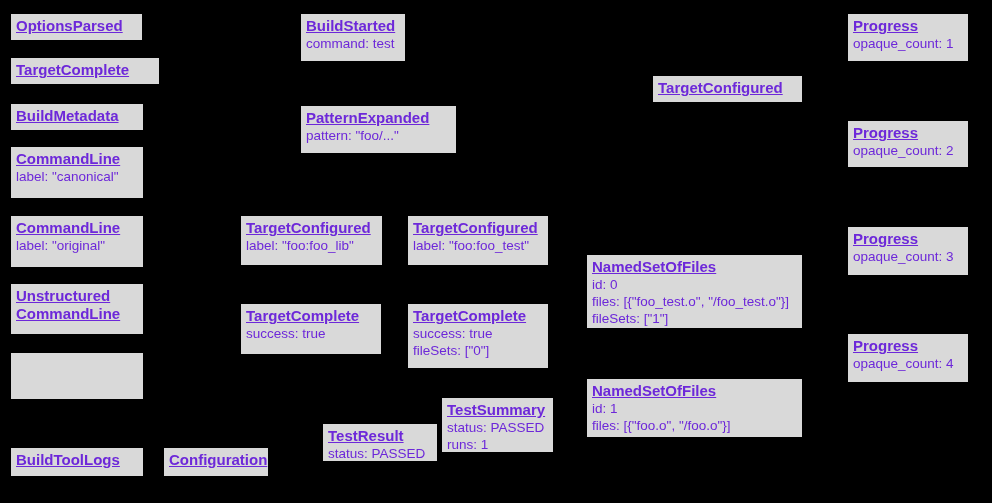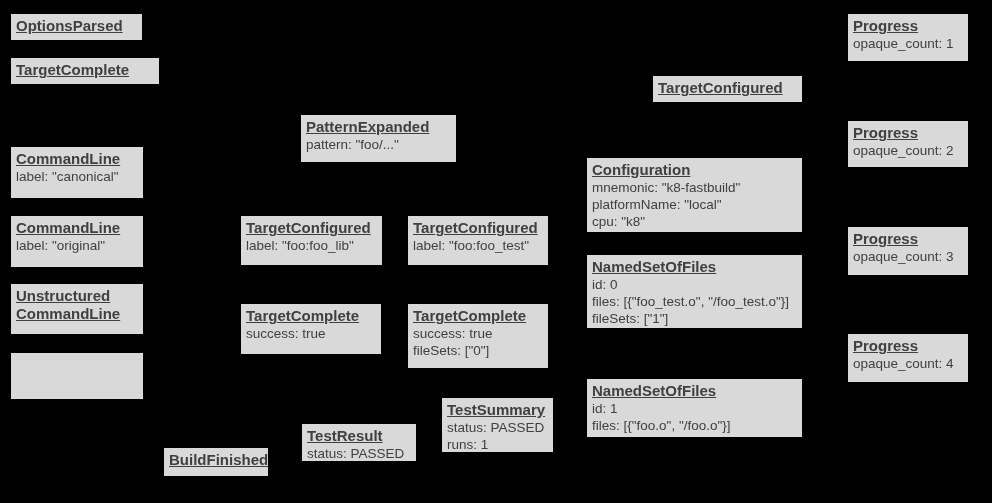--- a/index.html
+++ b/index.html
@@ -14,21 +14,21 @@
     background: #000000;
     font-family: "Liberation Sans", sans-serif;
     overflow: hidden;
   }
   .box {
     position: absolute;
     background: #d9d9d9;
     border: 1.5px solid #000000;
     box-sizing: border-box;
     padding: 3px 5px;
-    color: #404040;
+    color: #6d28d9;
     overflow: hidden;
   }
   .box-title {
     font-weight: bold;
     font-size: 15px;
     line-height: 18px;
     text-decoration: underline;
   }
   .box-line {
     font-size: 13.5px;
@@ -42,45 +42,55 @@
 <div class="canvas">
 
   <div class="box" style="left:10px; top:13px; width:133px; height:28px">
     <div class="box-title">OptionsParsed</div>
   </div>
 
   <div class="box" style="left:10px; top:57px; width:150px; height:28px">
     <div class="box-title">TargetComplete</div>
   </div>
 
+  <div class="box" style="left:10px; top:103px; width:134px; height:28px">
+    <div class="box-title">BuildMetadata</div>
+  </div>
 
   <div class="box" style="left:10px; top:146px; width:134px; height:53px">
     <div class="box-title">CommandLine</div>
     <div class="box-line">label: "canonical"</div>
   </div>
 
   <div class="box" style="left:10px; top:215px; width:134px; height:53px">
     <div class="box-title">CommandLine</div>
     <div class="box-line">label: "original"</div>
   </div>
 
   <div class="box" style="left:10px; top:283px; width:134px; height:52px">
     <div class="box-title">Unstructured CommandLine</div>
   </div>
 
   <div class="box" style="left:10px; top:352px; width:134px; height:48px">
   </div>
 
+  <div class="box" style="left:10px; top:447px; width:134px; height:30px">
+    <div class="box-title">BuildToolLogs</div>
+  </div>
 
   <div class="box" style="left:163px; top:447px; width:106px; height:30px">
-    <div class="box-title">BuildFinished</div>
+    <div class="box-title">Configuration</div>
   </div>
 
+  <div class="box" style="left:300px; top:13px; width:106px; height:49px">
+    <div class="box-title">BuildStarted</div>
+    <div class="box-line">command: test</div>
+  </div>
 
-  <div class="box" style="left:300px; top:114px; width:157px; height:49px">
+  <div class="box" style="left:300px; top:105px; width:157px; height:49px">
     <div class="box-title">PatternExpanded</div>
     <div class="box-line">pattern: "foo/..."</div>
   </div>
 
   <div class="box" style="left:240px; top:215px; width:143px; height:51px">
     <div class="box-title">TargetConfigured</div>
     <div class="box-line">label: "foo:foo_lib"</div>
   </div>
 
   <div class="box" style="left:407px; top:215px; width:142px; height:51px">
@@ -92,41 +102,35 @@
     <div class="box-title">TargetComplete</div>
     <div class="box-line">success: true</div>
   </div>
 
   <div class="box" style="left:407px; top:303px; width:142px; height:66px">
     <div class="box-title">TargetComplete</div>
     <div class="box-line">success: true</div>
     <div class="box-line">fileSets: ["0"]</div>
   </div>
 
-  <div class="box" style="left:301px; top:423px; width:116px; height:39px">
+  <div class="box" style="left:322px; top:423px; width:116px; height:39px">
     <div class="box-title">TestResult</div>
     <div class="box-line">status: PASSED</div>
   </div>
 
   <div class="box" style="left:441px; top:397px; width:113px; height:56px">
     <div class="box-title">TestSummary</div>
     <div class="box-line">status: PASSED</div>
     <div class="box-line">runs: 1</div>
   </div>
 
   <div class="box" style="left:652px; top:75px; width:151px; height:28px">
     <div class="box-title">TargetConfigured</div>
   </div>
 
-  <div class="box" style="left:586px; top:157px; width:217px; height:76px">
-    <div class="box-title">Configuration</div>
-    <div class="box-line">mnemonic: "k8-fastbuild"</div>
-    <div class="box-line">platformName: "local"</div>
-    <div class="box-line">cpu: "k8"</div>
-  </div>
 
   <div class="box" style="left:586px; top:254px; width:217px; height:75px">
     <div class="box-title">NamedSetOfFiles</div>
     <div class="box-line">id: 0</div>
     <div class="box-line">files: [{"foo_test.o", "/foo_test.o"}]</div>
     <div class="box-line">fileSets: ["1"]</div>
   </div>
 
   <div class="box" style="left:586px; top:378px; width:217px; height:60px">
     <div class="box-title">NamedSetOfFiles</div>

